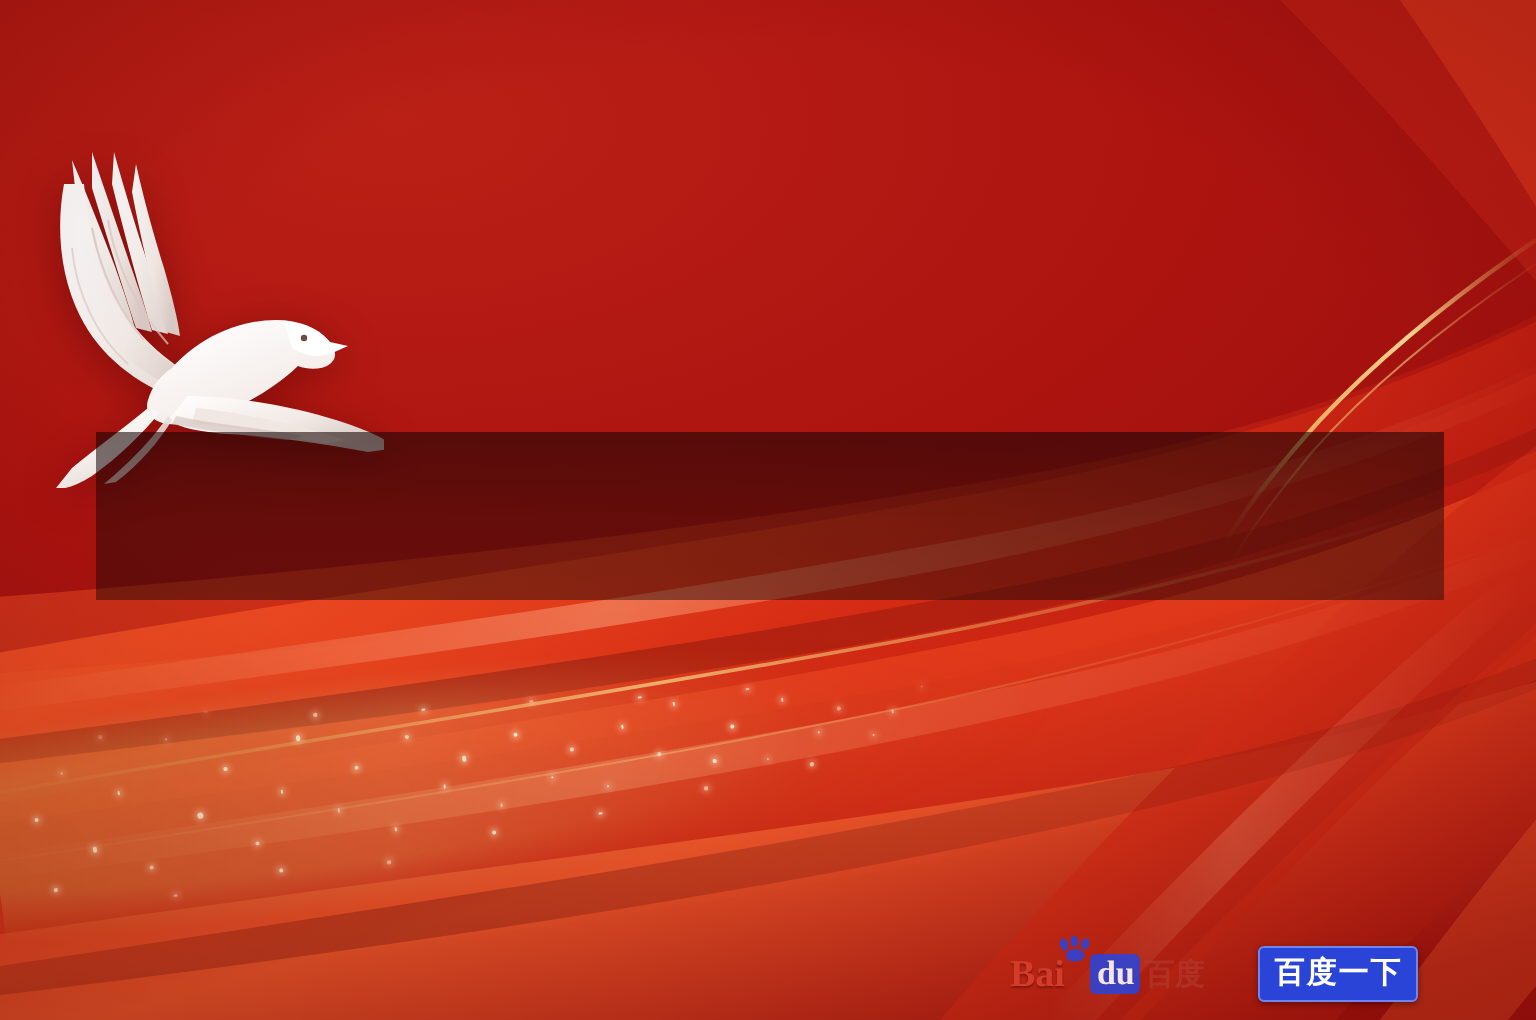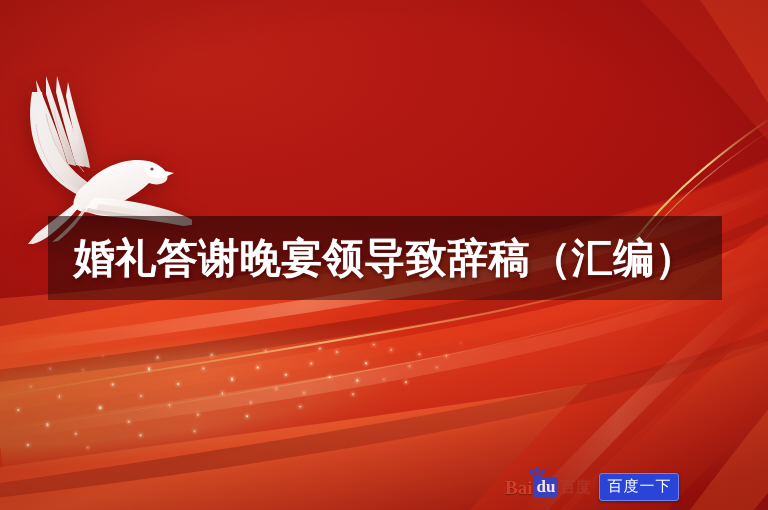--- a/index.html
+++ b/index.html
@@ -115,21 +115,21 @@
 
   
   .watermark {
     position: absolute;
     left: 505px;
     top: 470px;
     width: 258px;
     height: 34px;
     display: flex;
     align-items: center;
-    gap: 5px;
+    gap: 23px;
   }
   .baidu-logo {
     display: flex;
     align-items: center;
     gap: 1px;
     opacity: 0.88;
     font-family: "Liberation Serif", "DejaVu Serif", serif;
     font-weight: bold;
     font-size: 19px;
     line-height: 1;
@@ -138,20 +138,21 @@
   .baidu-bai {
     color: #d8402e;
     text-shadow: 0 1px 1px rgba(0,0,0,0.35);
   }
   .baidu-du {
     background: #2b44d8;
     color: #ffffff;
     border-radius: 3px;
     padding: 1px 3px 2px 3px;
     font-size: 17px;
+    margin-left: 12px;
   }
   .baidu-cn {
     color: #b03b2e;
     font-family: "DejaVu Sans", sans-serif;
     font-size: 15px;
     opacity: 0.75;
     margin-left: 1px;
   }
   .paw {
     position: absolute;
@@ -171,21 +172,21 @@
     opacity: 0.92;
     text-shadow: 0 1px 2px rgba(70,0,0,0.6);
     margin-left: 4px;
     white-space: nowrap;
   }
   .search-btn {
     background: #2b44d8;
     color: #ffffff;
     font-family: "DejaVu Sans", "Liberation Sans", sans-serif;
     font-size: 15px;
-    font-weight: normal;
+    font-weight: bold;
     letter-spacing: 1px;
     border: 1px solid #6f86f2;
     border-radius: 3px;
     padding: 3px 7px 4px 7px;
     white-space: nowrap;
     margin-left: 4px;
     box-shadow: 0 1px 3px rgba(0,0,0,0.4);
   }
 </style>
 </head>
@@ -384,21 +385,20 @@
       <path d="M 78 144 C 70 154, 58 166, 44 176 C 36 181, 30 183, 26 182 L 34 172 C 46 162, 60 152, 72 142 Z" fill="url(#fw)"></path>
       <path d="M 84 148 C 78 158, 68 170, 56 179 L 50 180 C 62 170, 74 158, 82 146 Z" fill="#e9ded9" opacity="0.9"></path>
 
       <path d="M 86 146 C 104 150, 128 152, 150 156 L 142 158 C 120 156, 100 153, 84 150 Z" fill="#cdb9b4" opacity="0.55"></path>
     </svg>
   </div>
 
   <div class="bg-vign"></div>
 
   <div class="title-band"></div>
-  <div class="title-text">婚礼答谢晚宴领导致辞稿（汇编）</div>
 
   <div class="watermark">
 
     <div class="baidu-logo">
       <span class="paw">
         <svg viewBox="0 0 20 13" xmlns="http://www.w3.org/2000/svg">
           <ellipse cx="4" cy="4.2" rx="2" ry="3.1" fill="#2b44d8" transform="rotate(-16 4 4.2)"></ellipse>
           <ellipse cx="9.2" cy="2.6" rx="1.9" ry="2.9" fill="#2b44d8" transform="rotate(-4 9.2 2.6)"></ellipse>
           <ellipse cx="14.6" cy="4" rx="2" ry="2.8" fill="#2b44d8" transform="rotate(14 14.6 4)"></ellipse>
           <ellipse cx="9.6" cy="9.6" rx="4.6" ry="3.2" fill="#2b44d8"></ellipse>

